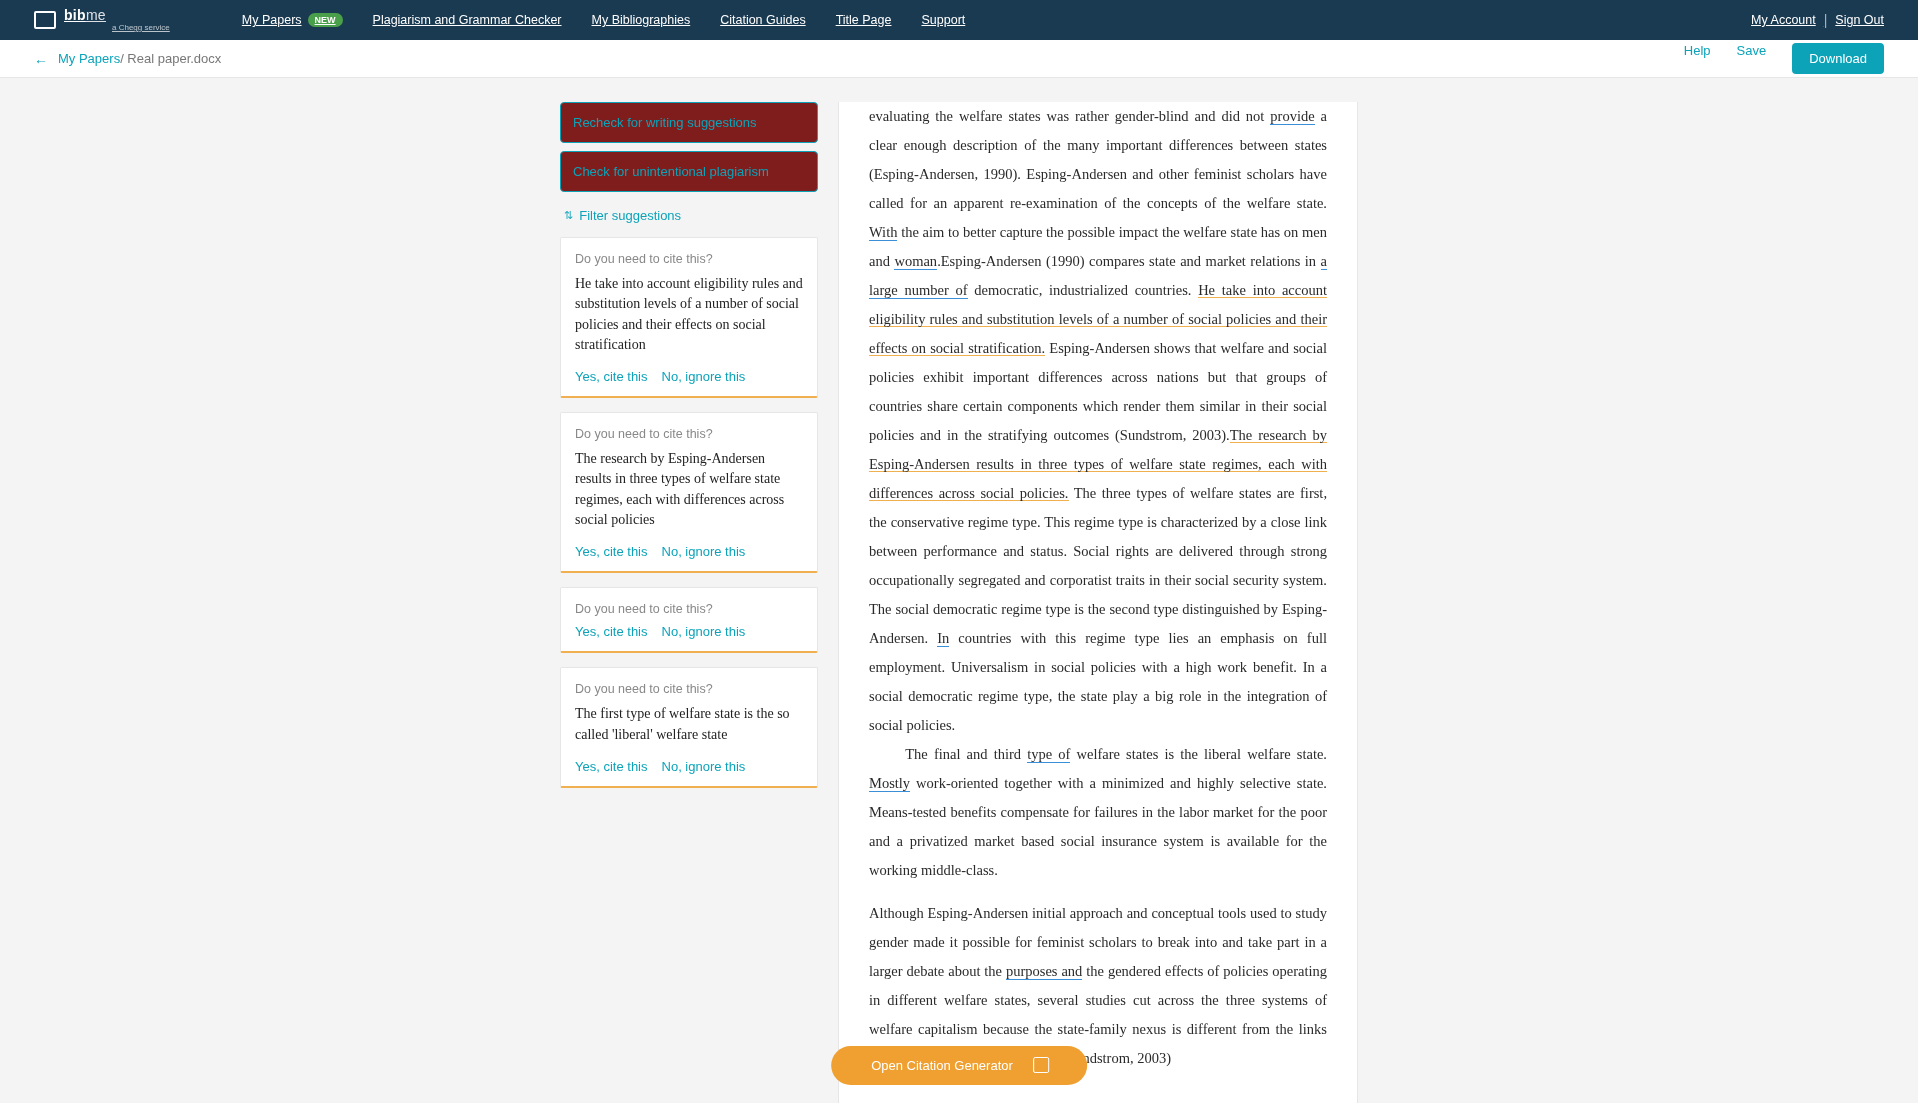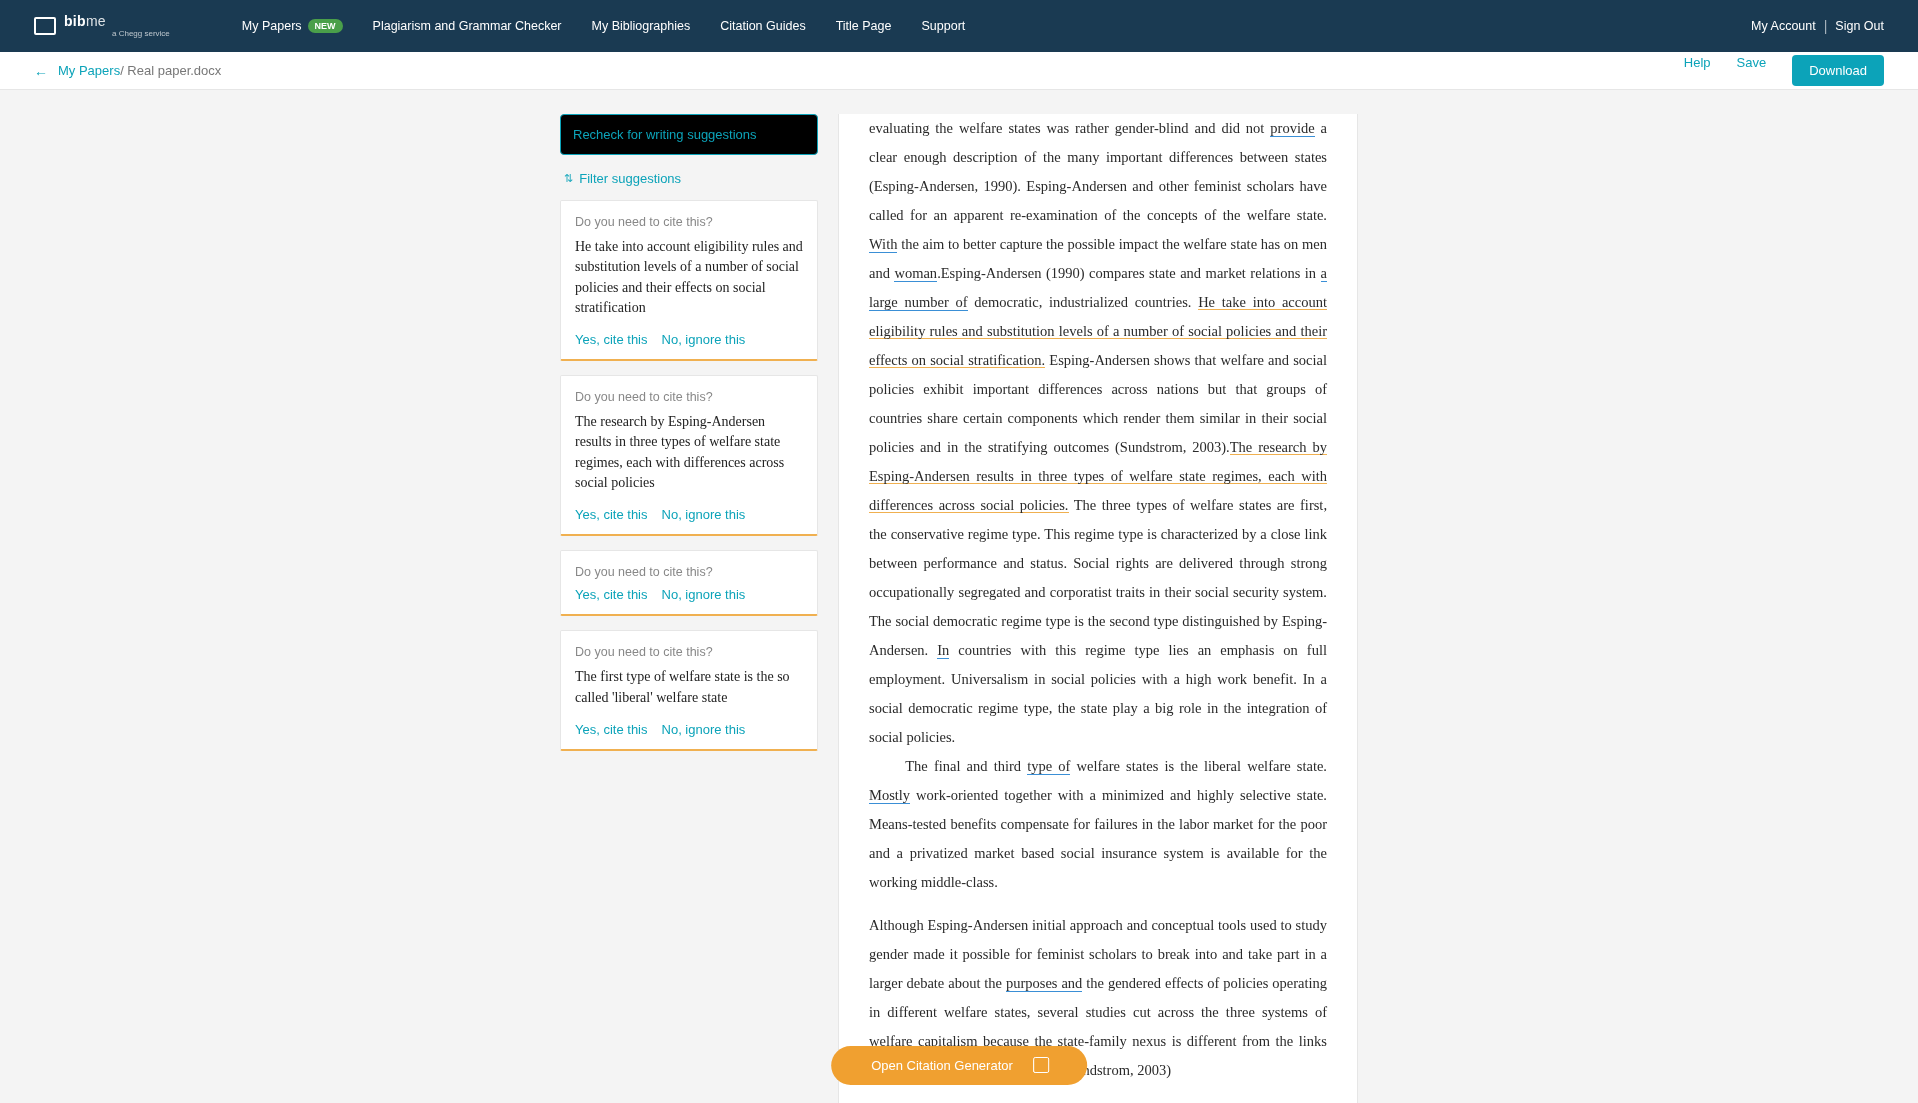--- a/index.html
+++ b/index.html
@@ -1,18 +1,18 @@
 <!DOCTYPE html>
 <html><head>
 <meta charset="utf-8">
 <style>
 * { margin: 0; padding: 0; box-sizing: border-box; }
 body { font-family: -apple-system, BlinkMacSystemFont, "Segoe UI", Helvetica, Arial, sans-serif; font-size: 14px; color: #333; background: #f4f4f4; }
 
-.top-nav { background: #1a3a52; height: 52px; display: flex; align-items: center; padding: 0 34px 0 34px; color: #fff; }
+.top-nav { background: #1a3a52; height: 40px; display: flex; align-items: center; padding: 0 34px 0 34px; color: #fff; text-decoration: underline; }
 .logo { display: flex; align-items: center; gap: 8px; }
 .logo-icon { width: 22px; height: 18px; border: 2px solid #fff; border-radius: 2px; position: relative; }
 .logo-text { display: flex; flex-direction: column; line-height: 1; }
 .logo-main { font-size: 14px; font-weight: 600; letter-spacing: 0.3px; }
 .logo-main .me { font-weight: 300; opacity: 0.85; }
 .logo-sub { font-size: 8px; opacity: 0.7; margin-top: 2px; margin-left: 48px; }
 .nav-items { display: flex; gap: 30px; margin-left: 72px; }
 .nav-item { color: #fff; font-size: 12.5px; font-weight: 500; cursor: pointer; display: flex; align-items: center; gap: 6px; }
 .badge-new { background: #4a9f4a; color: #fff; font-size: 9px; font-weight: 700; padding: 2px 7px; border-radius: 9px; }
 .nav-right { margin-left: auto; display: flex; align-items: center; gap: 8px; }
@@ -22,21 +22,21 @@
 .back-arrow { color: #0ca3b9; margin-right: 10px; cursor: pointer; font-size: 14px; }
 .breadcrumb { color: #0ca3b9; font-size: 13px; cursor: pointer; }
 .breadcrumb .cur { color: #777; cursor: default; }
 .sub-right { margin-left: auto; display: flex; align-items: flex-start; gap: 26px; }
 .sub-link { color: #0ca3b9; font-size: 13px; cursor: pointer; }
 .download-btn { background: #0ca3b9; color: #fff; font-size: 13px; font-weight: 500; padding: 8px 17px; border-radius: 4px; cursor: pointer; border: none; }
 
 .main { display: flex; justify-content: center; padding: 24px 0 40px; gap: 20px; }
 
 .left-col { width: 258px; display: flex; flex-direction: column; gap: 8px; }
-.action-btn { border: 1px solid #0ca3b9; background: #000000; color: #0ca3b9; font-size: 13px; padding: 12px 12px; border-radius: 4px; text-align: left; cursor: pointer; }
+.action-btn { border: 1px solid #0ca3b9; background: #7f1d1d; color: #0ca3b9; font-size: 13px; padding: 12px 12px; border-radius: 4px; text-align: left; cursor: pointer; }
 .filter-row { display: flex; align-items: center; gap: 6px; color: #0ca3b9; font-size: 13px; padding: 8px 4px 6px; cursor: pointer; }
 .filter-icon { font-size: 11px; opacity: 0.9; }
 
 .sugg-card { background: #fff; border: 1px solid #e6e6e6; border-bottom: 2px solid #f0b050; border-radius: 2px; padding: 14px 14px 12px; margin-bottom: 14px; }
 .sugg-q { color: #888; font-size: 12.5px; margin-bottom: 8px; }
 .sugg-text { font-family: Georgia, 'Times New Roman', serif; font-size: 14px; line-height: 1.45; color: #222; margin-bottom: 14px; }
 .sugg-actions { display: flex; gap: 14px; }
 .sugg-link { color: #0ca3b9; font-size: 13px; cursor: pointer; }
 
 .doc-col { width: 520px; background: #fff; border-left: 1px solid #e6e6e6; border-right: 1px solid #e6e6e6; padding: 0 30px 60px; position: relative; }
@@ -88,20 +88,21 @@
     <span class="sub-link">Help</span>
     <span class="sub-link">Save</span>
     <button class="download-btn">Download</button>
   </div>
 </div>
 
 <div class="main">
 
   <div class="left-col">
     <button class="action-btn">Recheck for writing suggestions</button>
+    <button class="action-btn">Check for unintentional plagiarism</button>
     <div class="filter-row">
       <span class="filter-icon">⇅</span>
       <span>Filter suggestions</span>
     </div>
     <div id="cards-container">
         <div class="sugg-card">
           <div class="sugg-q">Do you need to cite this?</div>
           <div class="sugg-text">He take into account eligibility rules and substitution levels of a number of social policies and their effects on social stratification</div>
           <div class="sugg-actions">
             <span class="sugg-link">Yes, cite this</span>

